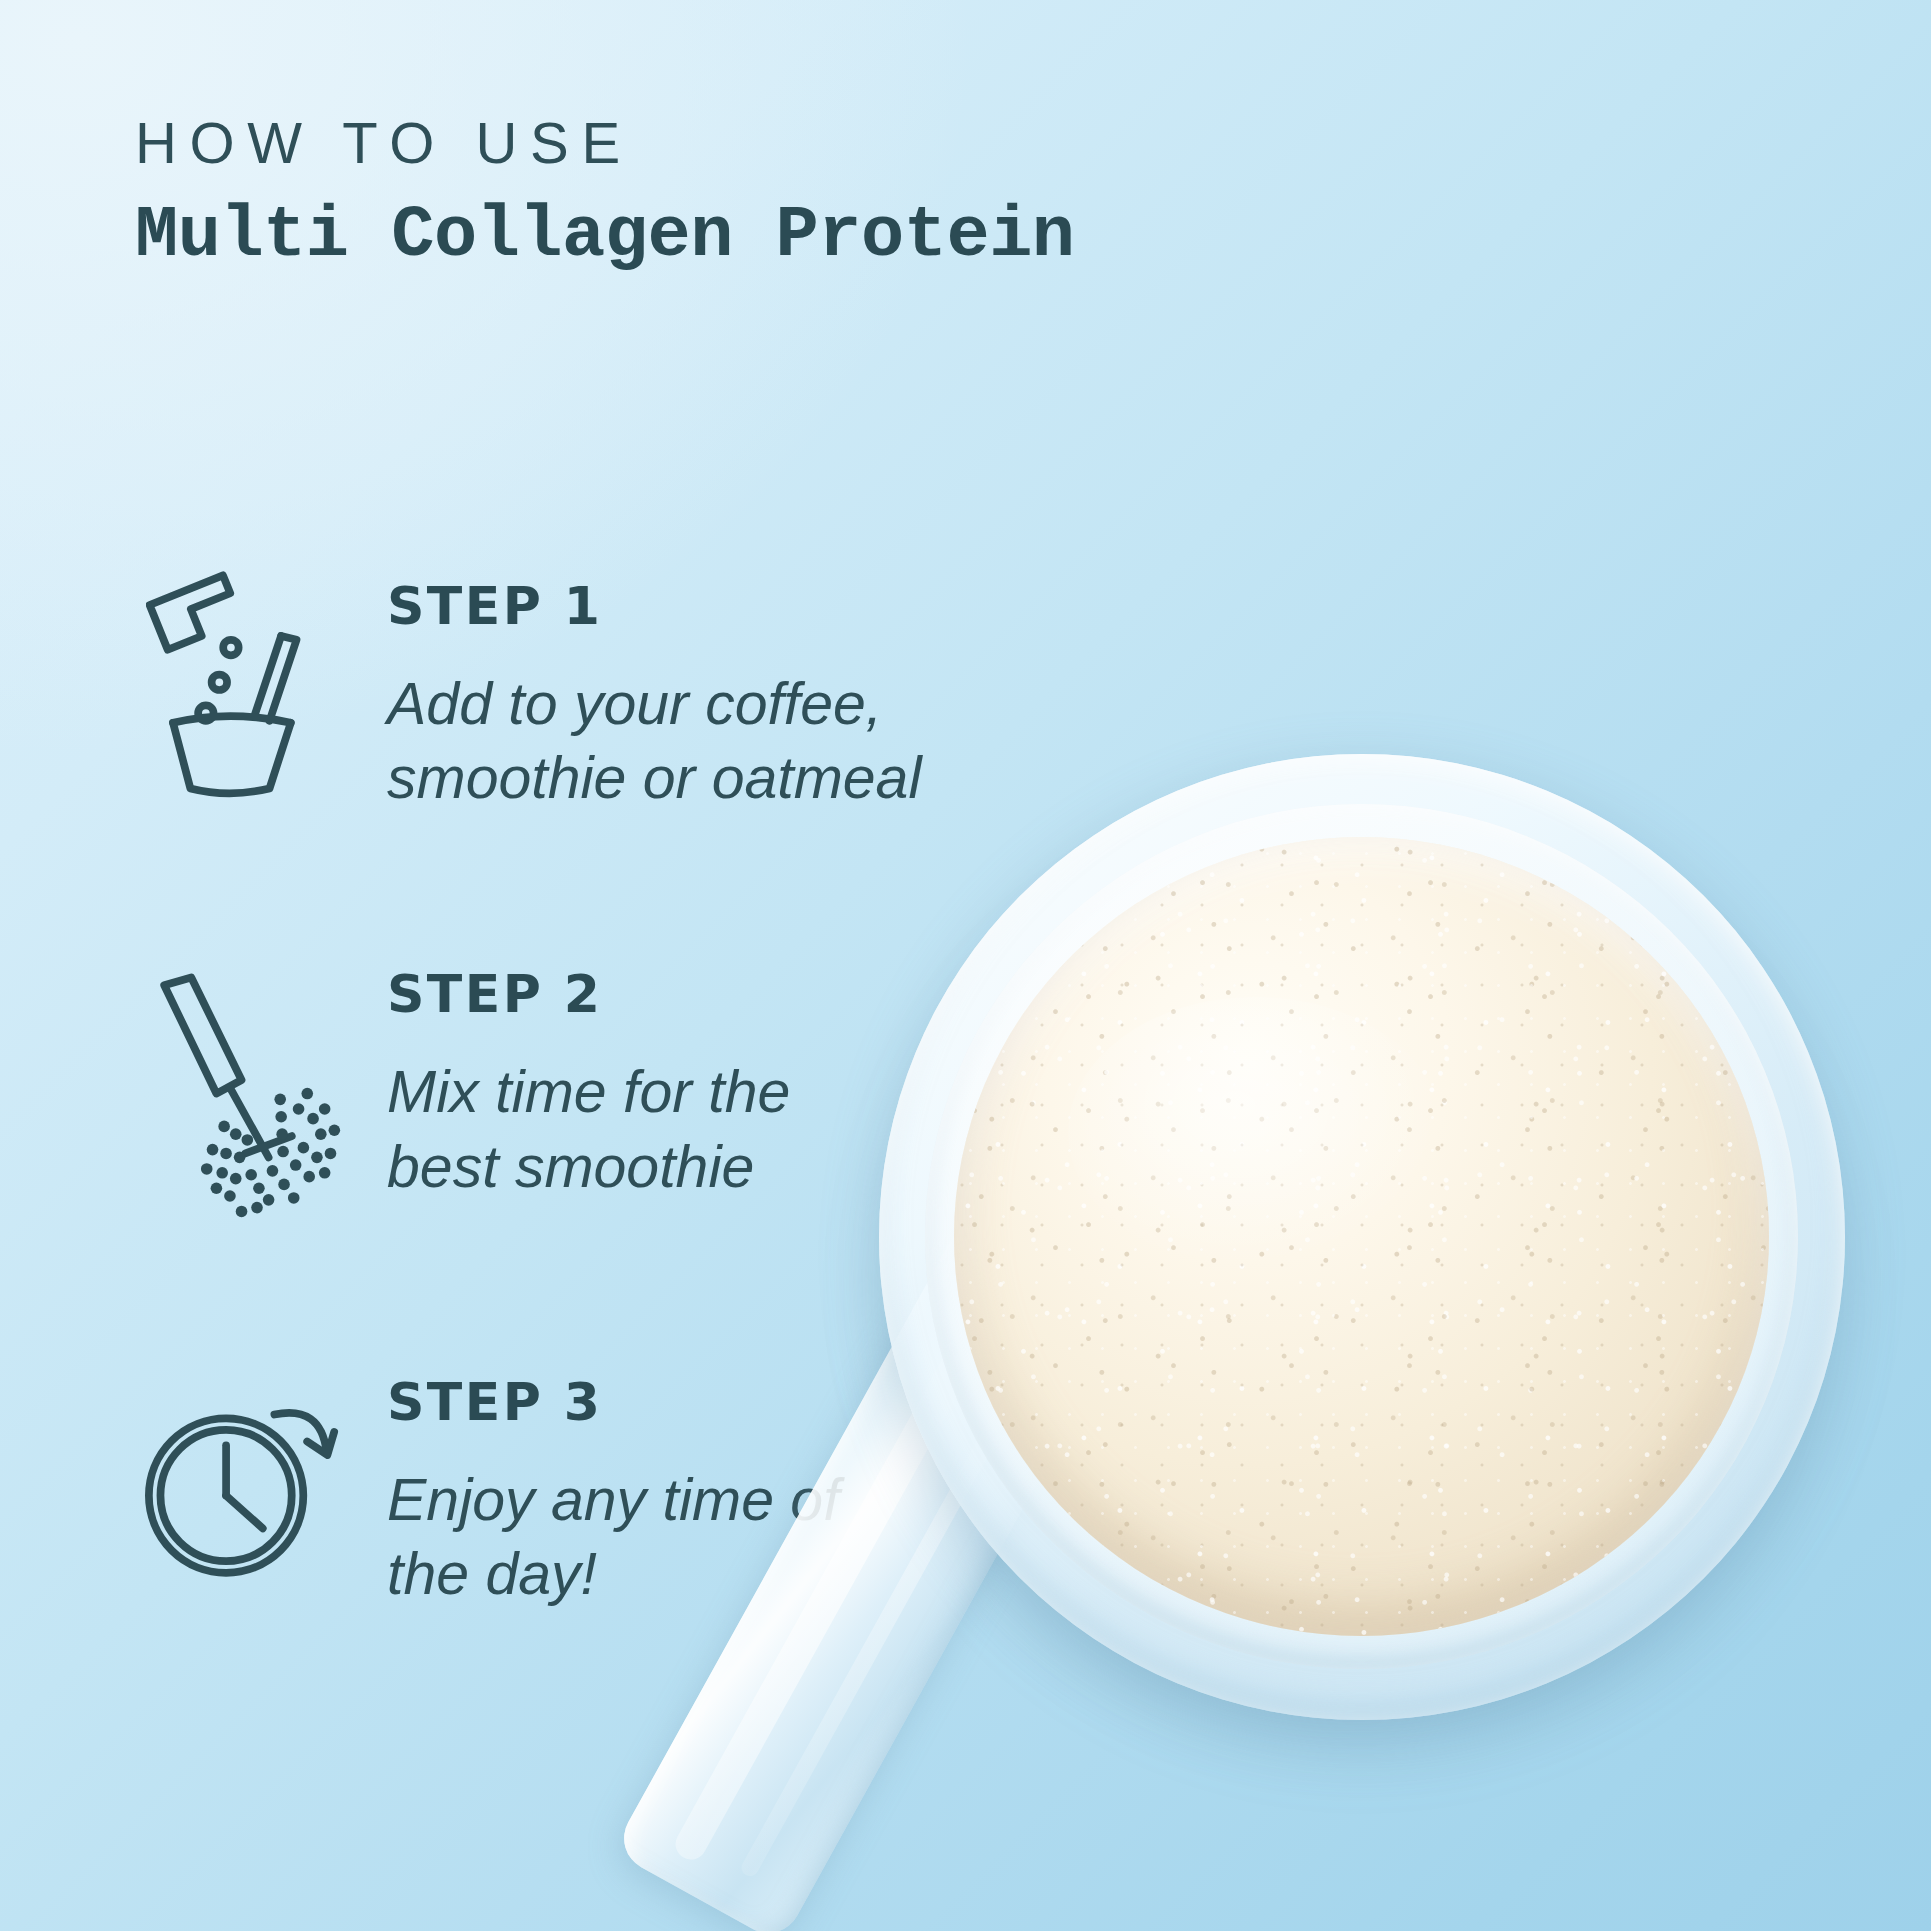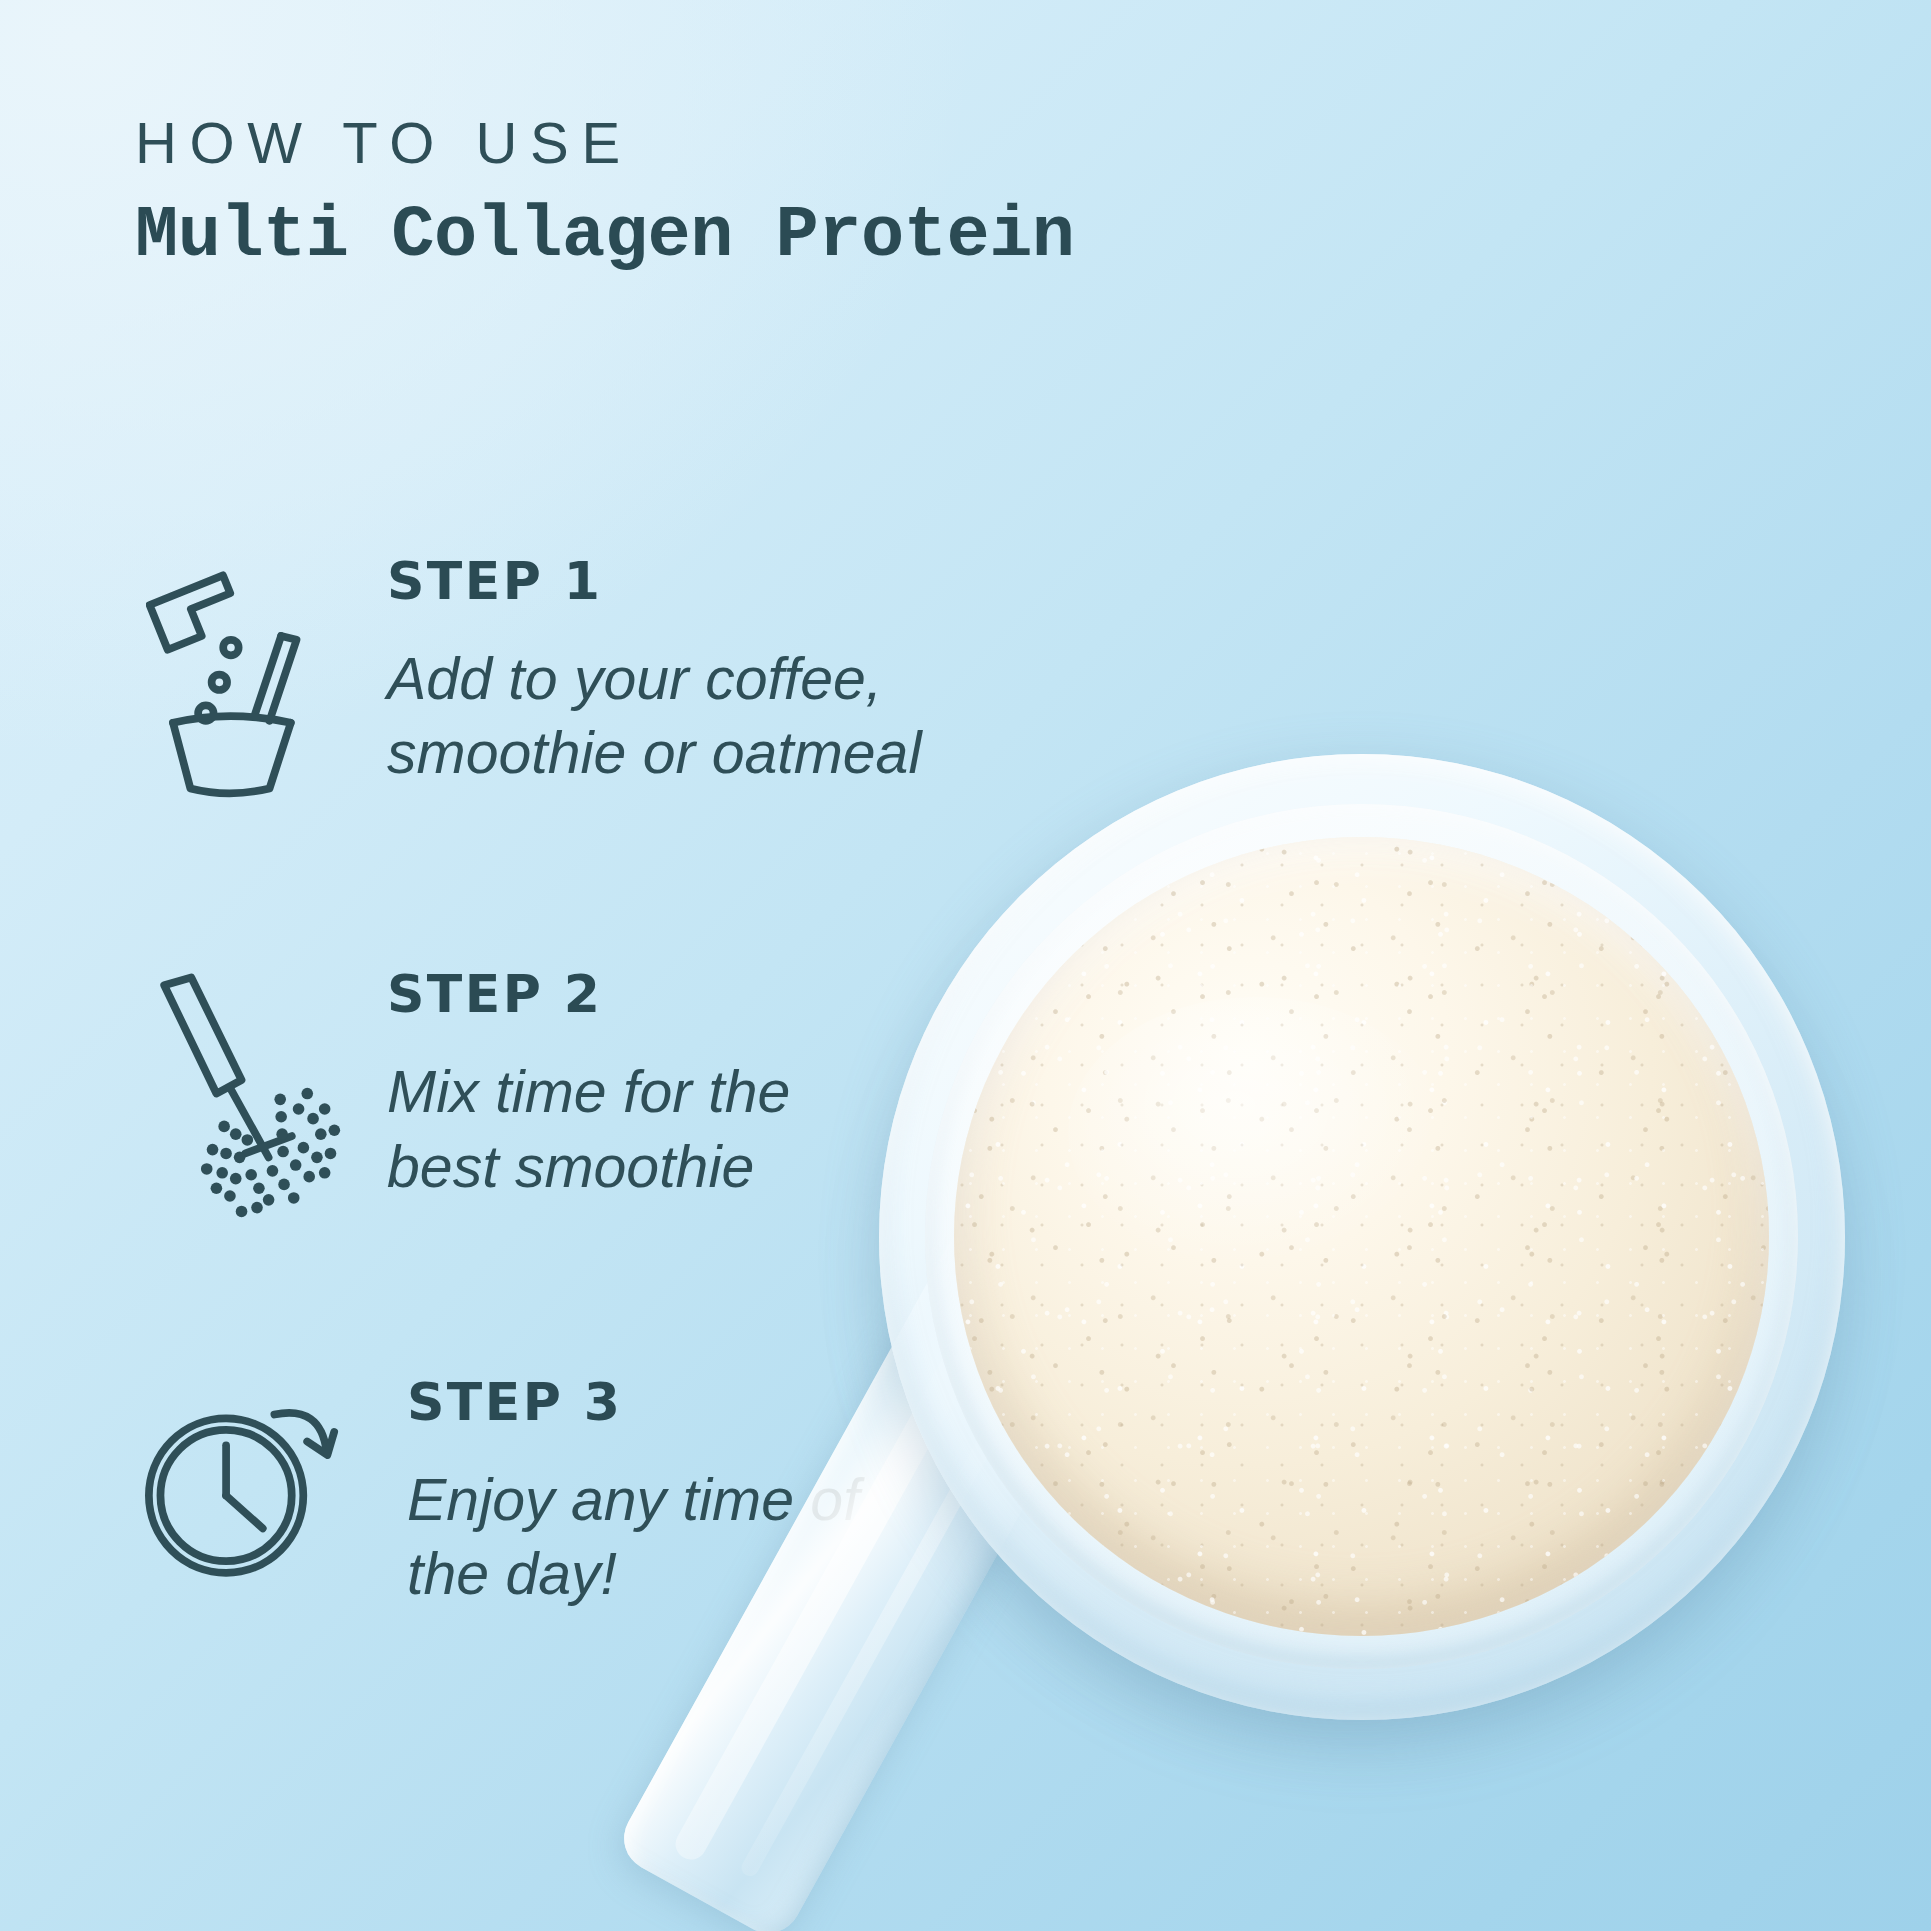--- a/index.html
+++ b/index.html
@@ -46,23 +46,23 @@
   }
   .step-desc{
     font-size:59px;font-weight:300;color:#2f4f58;
     line-height:1.26;max-width:637px;
     font-family:"Liberation Sans", sans-serif;
     font-style:italic;
   }
   .step-desc span{display:block;white-space:nowrap;}
 
   
-  #step-1{margin-bottom:114px;}
+  #step-1{margin-bottom:114px;align-items:center;}
   #step-2{margin-bottom:108px;}
-  #step-3{margin-bottom:0;gap:20px;}
+  #step-3{margin-bottom:0;}
 
   
   .scoop-wrap{
     position:absolute;right:-77px;bottom:-58px;
     width:1197px;height:1274px;
     pointer-events:none;
   }
   .scoop-shadow{
     position:absolute;left:58px;top:87px;width:994px;height:966px;
     border-radius:50%;

